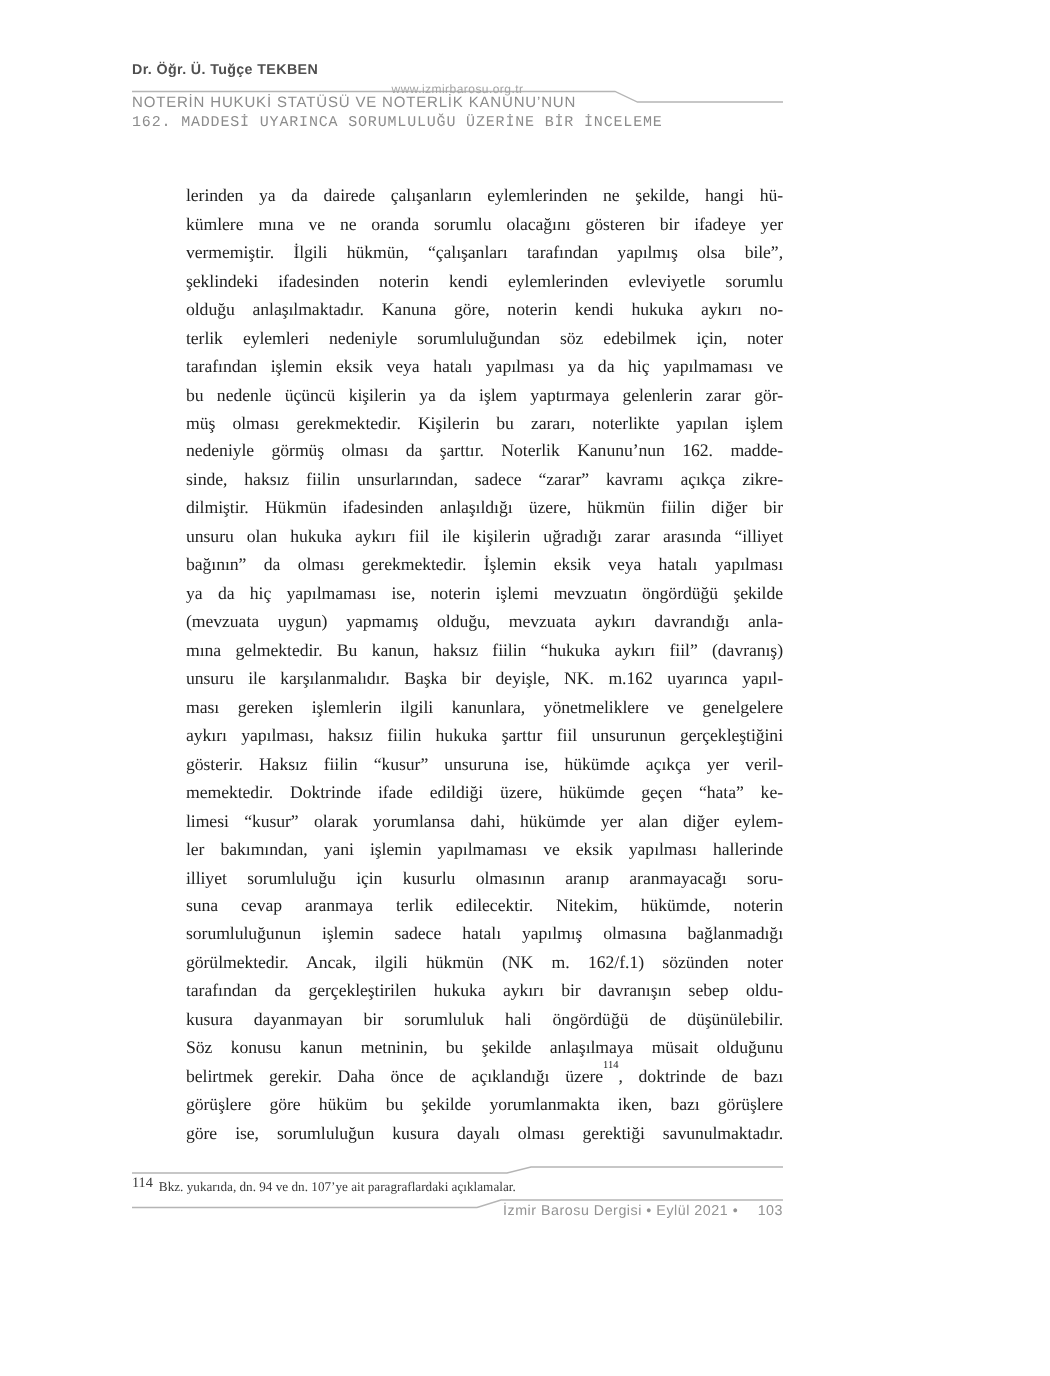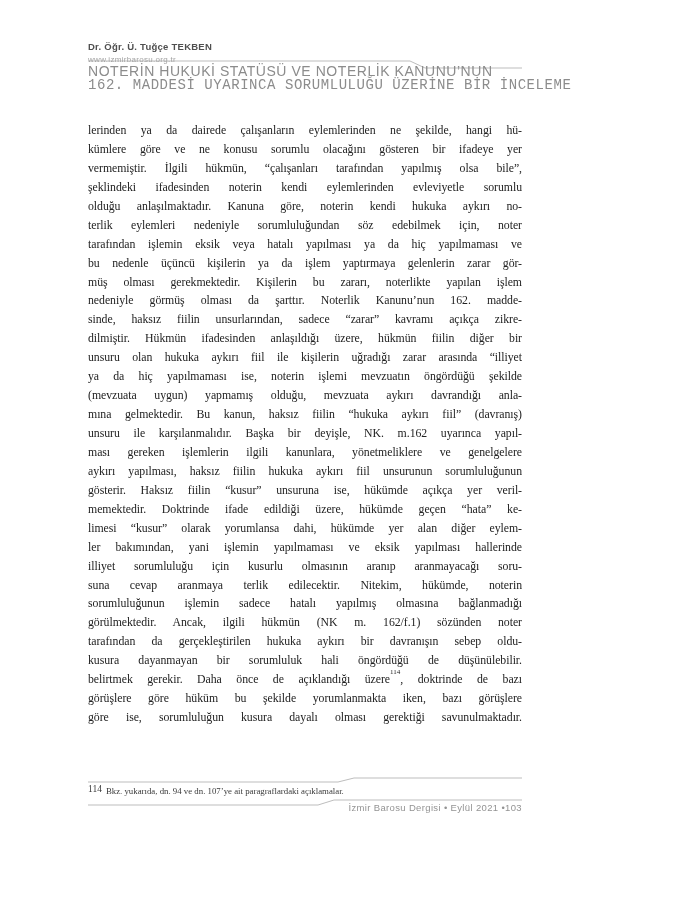--- a/index.html
+++ b/index.html
@@ -15,41 +15,41 @@
   .author {
     position: absolute; left: 88px; top: 41px;
     font-size: 9.5px; font-weight: bold; color: #4f4f4f;
     letter-spacing: 0.25px; white-space: nowrap;
   }
   .rule-svg { position: absolute; left: 88px; width: 434px; overflow: visible; }
   .rule-svg polyline { fill: none; stroke: #b5b5b5; stroke-width: 0.9; }
   #header-rule { top: 57px; height: 14px; }
   .website {
     position: absolute; left: 88px; top: 55px; width: 434px;
-    text-align: left; font-size: 8px; color: #a3a3a3;
+    text-align: center; font-size: 8px; color: #a3a3a3;
     letter-spacing: 0.3px; white-space: nowrap;
   }
   .doc-title {
     position: absolute; left: 88px;
-    font-size: 14px; color: #8c8c8c; letter-spacing: 0.55px;
+    font-size: 10px; color: #8c8c8c; letter-spacing: 0.55px;
     white-space: nowrap;
     text-align: center;
   }
   #title-line-1 { top: 63px; }
   #title-line-2 { top: 77px; font-family: Liberation Mono, monospace; }
   
   .body-block {
     position: absolute; left: 88px; top: 121px; width: 434px;
     font-family: "Liberation Serif", serif;
     font-size: 11.8px; color: #222222; letter-spacing: -0.05px;
   }
   .bline {
     height: 18.95px; line-height: 18.95px;
     text-align: justify; text-align-last: justify;
-    white-space: normal; overflow: visible;
+    white-space: normal; overflow: visible; margin-left: 36px;
   }
   .bline sup {
     font-size: 7px; line-height: 0;
     position: relative; top: -4px; letter-spacing: 0;
   }
   
   #footnote-rule { top: 775px; height: 10px; }
   .footnote {
     position: absolute; left: 88px; top: 786px; width: 434px;
     font-family: "Liberation Serif", serif;
@@ -59,68 +59,70 @@
     display: inline-block; font-size: 9.5px;
     transform: translateY(-2.5px); margin-right: 4px;
   }
   
   #footer-rule { top: 795px; height: 12px; }
   .footer {
     position: absolute; left: 88px; top: 802px; width: 434px;
     text-align: right; font-size: 9.5px; color: #939393;
     letter-spacing: 0.35px; white-space: nowrap;
   }
-  .footer .page-number { }
+  .footer .page-number { margin-left: 13px; }
 </style>
 </head>
 <body>
 
 <div class="sheet">
 
   <div class="author">Dr. Öğr. Ü. Tuğçe TEKBEN</div>
 
   <svg id="header-rule" class="rule-svg" viewBox="0 0 434 14" width="434" height="14">
     <polyline points="0,4 322,4 337,11 434,11"></polyline>
   </svg>
 
   <div class="website">www.izmirbarosu.org.tr</div>
 
   <div id="title-line-1" class="doc-title">NOTERİN HUKUKİ STATÜSÜ VE NOTERLİK KANUNU’NUN</div>
   <div id="title-line-2" class="doc-title">162. MADDESİ UYARINCA SORUMLULUĞU ÜZERİNE BİR İNCELEME</div>
 
   <div class="body-block" id="body-lines">
       <div class="bline">lerinden ya da dairede çalışanların eylemlerinden ne şekilde, hangi hü-</div>
-      <div class="bline">kümlere göre ve ne konusu sorumlu olacağını gösteren bir ifadeye yer</div>
+      <div class="bline">kümlere mına ve ne oranda sorumlu olacağını gösteren bir ifadeye yer</div>
       <div class="bline">vermemiştir. İlgili hükmün, “çalışanları tarafından yapılmış olsa bile”,</div>
       <div class="bline">şeklindeki ifadesinden noterin kendi eylemlerinden evleviyetle sorumlu</div>
       <div class="bline">olduğu anlaşılmaktadır. Kanuna göre, noterin kendi hukuka aykırı no-</div>
       <div class="bline">terlik eylemleri nedeniyle sorumluluğundan söz edebilmek için, noter</div>
       <div class="bline">tarafından işlemin eksik veya hatalı yapılması ya da hiç yapılmaması ve</div>
       <div class="bline">bu nedenle üçüncü kişilerin ya da işlem yaptırmaya gelenlerin zarar gör-</div>
       <div class="bline">müş olması gerekmektedir. Kişilerin bu zararı, noterlikte yapılan işlem</div>
       <div class="bline">nedeniyle görmüş olması da şarttır. Noterlik Kanunu’nun 162. madde-</div>
       <div class="bline">sinde, haksız fiilin unsurlarından, sadece “zarar” kavramı açıkça zikre-</div>
       <div class="bline">dilmiştir. Hükmün ifadesinden anlaşıldığı üzere, hükmün fiilin diğer bir</div>
       <div class="bline">unsuru olan hukuka aykırı fiil ile kişilerin uğradığı zarar arasında “illiyet</div>
+      <div class="bline">bağının” da olması gerekmektedir. İşlemin eksik veya hatalı yapılması</div>
       <div class="bline">ya da hiç yapılmaması ise, noterin işlemi mevzuatın öngördüğü şekilde</div>
       <div class="bline">(mevzuata uygun) yapmamış olduğu, mevzuata aykırı davrandığı anla-</div>
       <div class="bline">mına gelmektedir. Bu kanun, haksız fiilin “hukuka aykırı fiil” (davranış)</div>
       <div class="bline">unsuru ile karşılanmalıdır. Başka bir deyişle, NK. m.162 uyarınca yapıl-</div>
       <div class="bline">ması gereken işlemlerin ilgili kanunlara, yönetmeliklere ve genelgelere</div>
-      <div class="bline">aykırı yapılması, haksız fiilin hukuka aykırı fiil unsurunun sorumluluğunun</div>
+      <div class="bline">aykırı yapılması, haksız fiilin hukuka şarttır fiil unsurunun gerçekleştiğini</div>
       <div class="bline">gösterir. Haksız fiilin “kusur” unsuruna ise, hükümde açıkça yer veril-</div>
       <div class="bline">memektedir. Doktrinde ifade edildiği üzere, hükümde geçen “hata” ke-</div>
       <div class="bline">limesi “kusur” olarak yorumlansa dahi, hükümde yer alan diğer eylem-</div>
       <div class="bline">ler bakımından, yani işlemin yapılmaması ve eksik yapılması hallerinde</div>
       <div class="bline">illiyet sorumluluğu için kusurlu olmasının aranıp aranmayacağı soru-</div>
       <div class="bline">suna cevap aranmaya terlik edilecektir. Nitekim, hükümde, noterin</div>
       <div class="bline">sorumluluğunun işlemin sadece hatalı yapılmış olmasına bağlanmadığı</div>
       <div class="bline">görülmektedir. Ancak, ilgili hükmün (NK m. 162/f.1) sözünden noter</div>
       <div class="bline">tarafından da gerçekleştirilen hukuka aykırı bir davranışın sebep oldu-</div>
       <div class="bline">kusura dayanmayan bir sorumluluk hali öngördüğü de düşünülebilir.</div>
+      <div class="bline">Söz konusu kanun metninin, bu şekilde anlaşılmaya müsait olduğunu</div>
       <div class="bline"><span>belirtmek gerekir. Daha önce de açıklandığı üzere</span><sup>114</sup><span>, doktrinde de bazı</span></div>
       <div class="bline">görüşlere göre hüküm bu şekilde yorumlanmakta iken, bazı görüşlere</div>
       <div class="bline">göre ise, sorumluluğun kusura dayalı olması gerektiği savunulmaktadır.</div>
     </div>
 
   <svg id="footnote-rule" class="rule-svg" viewBox="0 0 434 10" width="434" height="10">
     <polyline points="0,7 250,7 266,3 434,3"></polyline>
   </svg>
 
   <div class="footnote">

